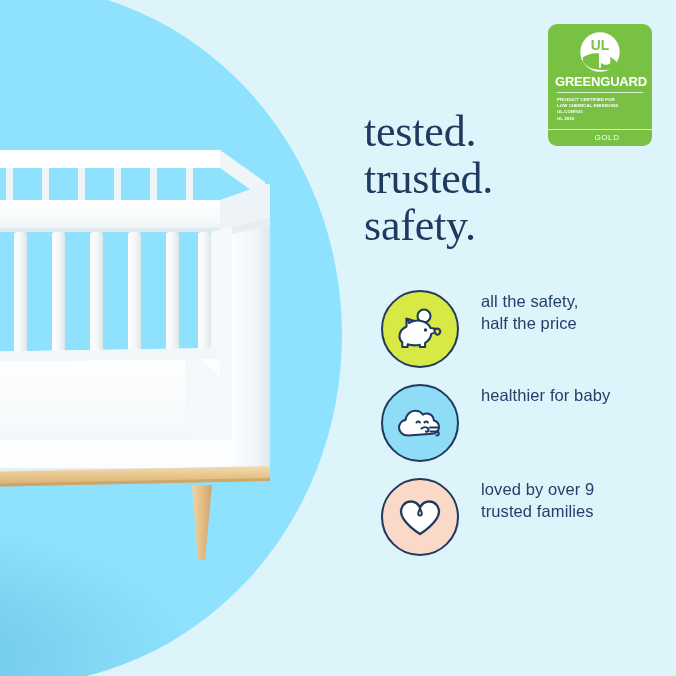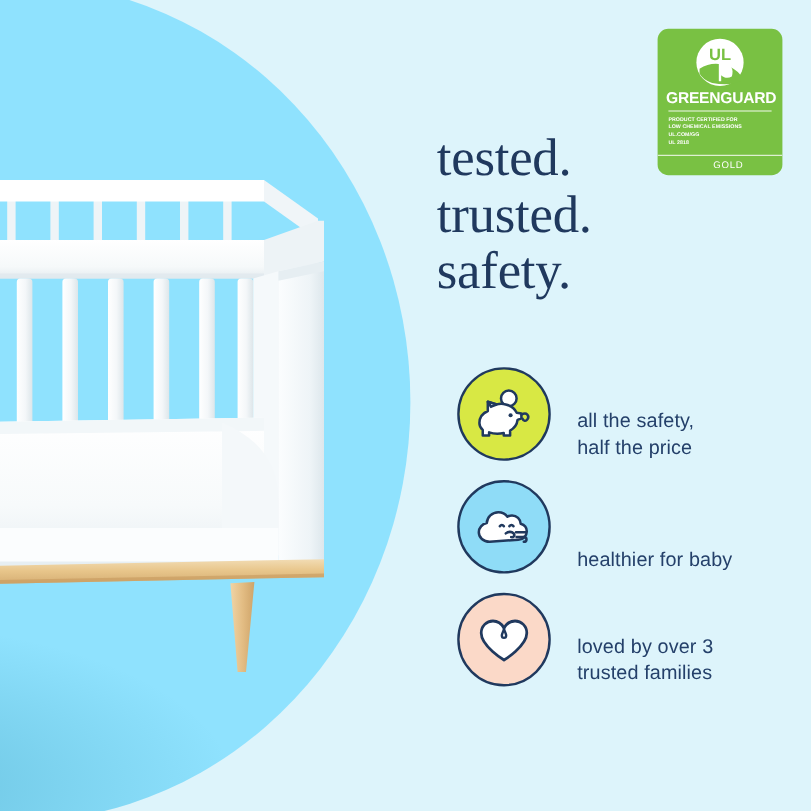--- a/index.html
+++ b/index.html
@@ -123,21 +123,21 @@
 
   
   .features {
     position: absolute;
     left: 381px;
     top: 290px;
     width: 280px;
   }
   .feature-row {
     display: flex;
-    align-items: flex-end;
+    align-items: flex-start;
     height: 94px;
   }
   .feature-icon {
     width: 78px;
     height: 78px;
     flex: 0 0 78px;
     border-radius: 50%;
     border: 2.5px solid #20395e;
     box-sizing: border-box;
     display: flex;
@@ -318,19 +318,19 @@
     </div>
 
     <div class="feature-row">
       <div class="feature-icon icon-heart">
         <svg width="52" height="52" viewBox="0 0 52 52" xmlns="http://www.w3.org/2000/svg">
           <path d="M26 43 C26 43 7 31.5 7 20.5 C7 14.7 11.5 10.5 16.8 10.5 C20.7 10.5 23.9 12.7 26 16.3 C28.1 12.7 31.3 10.5 35.2 10.5 C40.5 10.5 45 14.7 45 20.5 C45 31.5 26 43 26 43 Z" fill="#ffffff" stroke="#20395e" stroke-width="2.3" stroke-linejoin="round"></path>
           <path d="M26 16.3 C26 19 24.2 20.5 24.2 22.6 C24.2 23.8 25 24.6 26 24.6 C27 24.6 27.8 23.8 27.8 22.6 C27.8 20.5 26 19 26 16.3 Z" fill="#ffffff" stroke="#20395e" stroke-width="2" stroke-linejoin="round"></path>
         </svg>
       </div>
       <div class="feature-text">
-        <div>loved by over 3</div>
+        <div>loved by over 9</div>
         <div>trusted families</div>
       </div>
     </div>
 
   </div>
 </div>
 
 </body></html>

